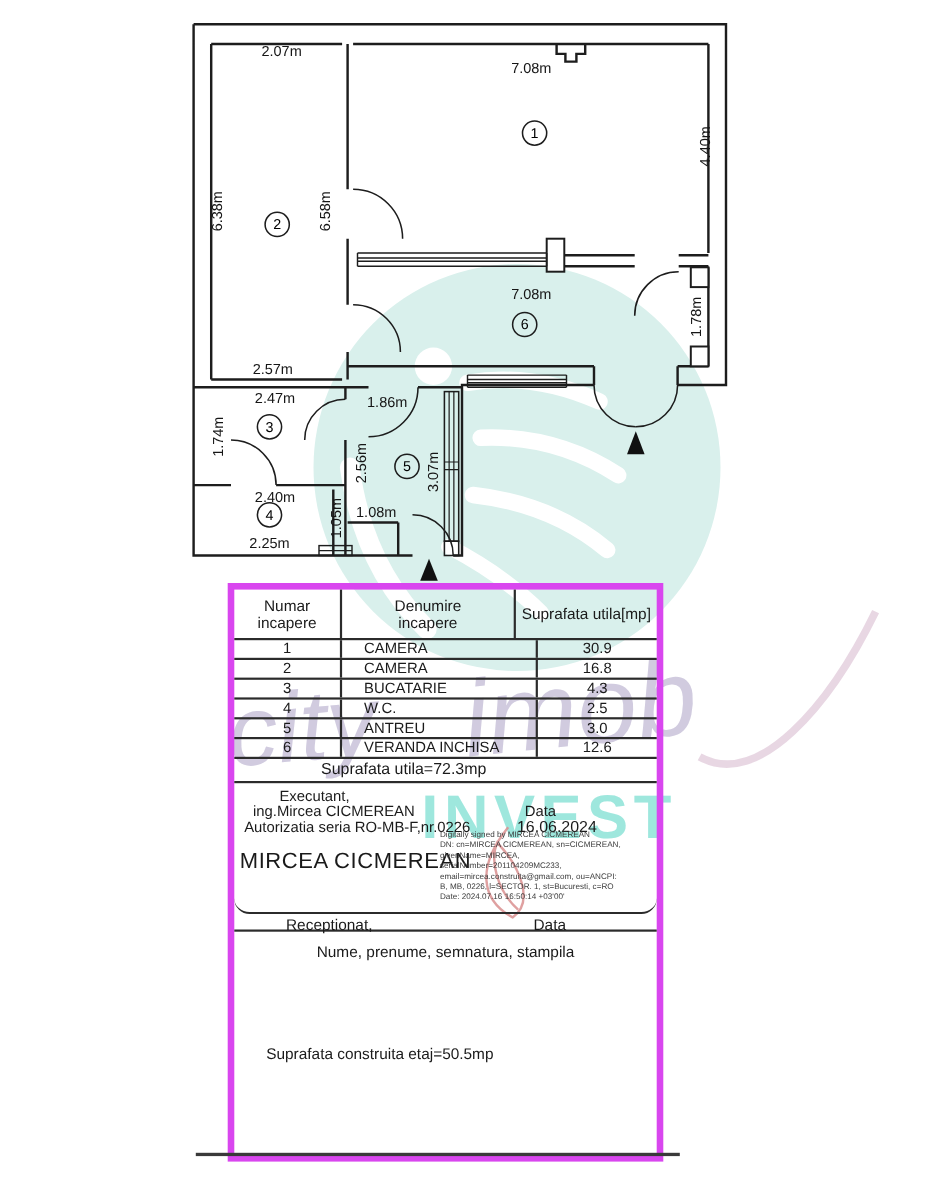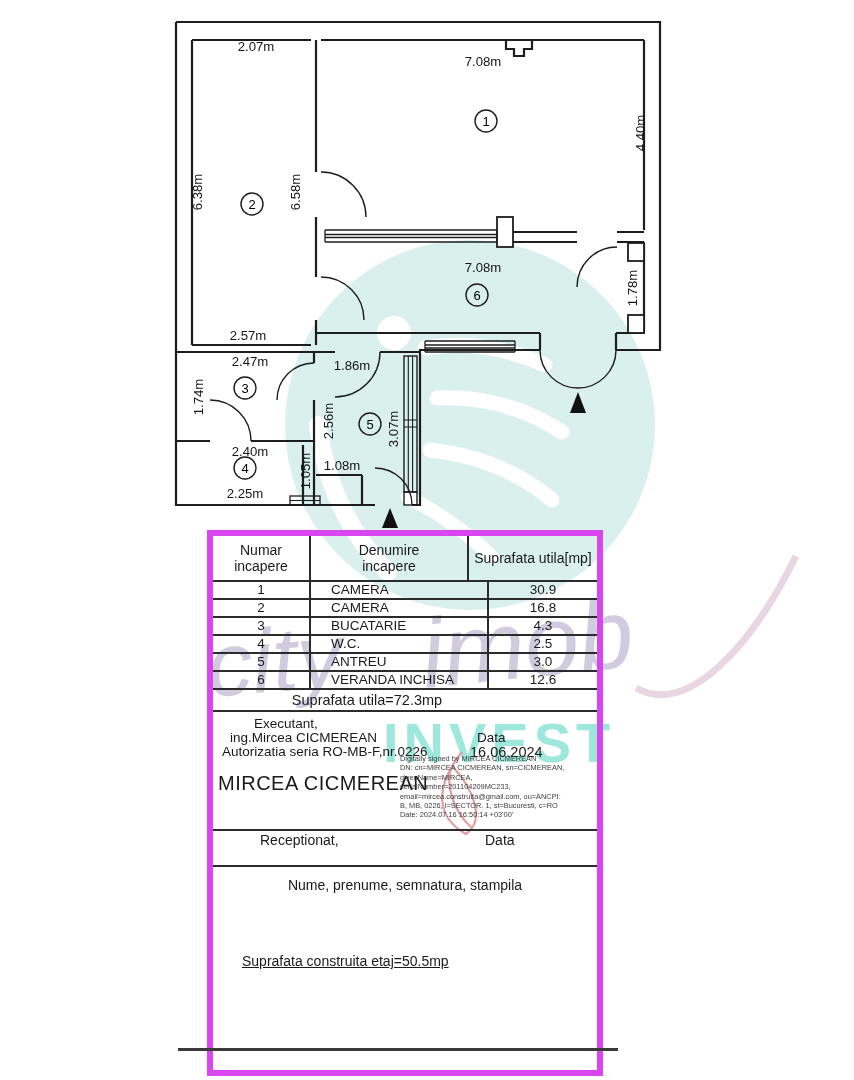--- a/index.html
+++ b/index.html
@@ -15,35 +15,35 @@
   .c1{width:96px;border-right:2px solid #2b2b2b;display:flex;flex-direction:column;
       align-items:center;justify-content:center;text-align:center;}
   .c2{width:156px;border-right:2px solid #2b2b2b;display:flex;flex-direction:column;
       justify-content:center;}
   .c3{flex:1;display:flex;flex-direction:row;align-items:center;justify-content:center;text-align:center;}
   .hrow{height:46px;font-size:14px;}
   .drow{height:18px;}
   .drow .c2{padding-left:20px;}
   .totrow{height:22px;align-items:center;justify-content:center;font-size:14.5px;}
   .totrow span{display:block;width:100%;text-align:center;transform:translateX(-38px);}
-  .exec{height:119px;position:relative;font-size:13.5px;}
+  .exec{height:119px;position:relative;font-size:13.5px;border-radius:14px;}
   .exec .l1{position:absolute;left:41px;top:4px;}
   .exec .l2{position:absolute;left:17px;top:18px;}
   .exec .l3{position:absolute;left:9px;top:32px;}
   .exec .dlab{position:absolute;left:264px;top:18px;}
   .exec .dval{position:absolute;left:257px;top:32px;font-size:14.5px;}
   .exec .bigname{position:absolute;left:5px;top:60px;font-size:20px;letter-spacing:.5px;}
   .exec .sig{position:absolute;left:187px;top:42px;width:170px;font-size:7.4px;
              line-height:9.4px;color:#3c3c3c;}
-  .recrow{height:36px;position:relative;font-size:14px;}
+  .recrow{height:16px;position:relative;font-size:14px;}
   .recrow .rlab{position:absolute;left:47px;top:1px;}
   .recrow .rdat{position:absolute;left:272px;top:1px;}
   .botrow{height:203px;position:relative;font-size:14px;}
   .botrow .note{position:absolute;left:0;width:100%;top:10px;text-align:center;}
-  .botrow .built{position:absolute;left:29px;top:86px;text-decoration:underline;}
+  .botrow .built{position:absolute;left:29px;top:103px;}
   .baseline{position:absolute;left:178px;top:1048px;width:440px;height:3px;background:#3a3a3a;}
 </style>
 </head>
 <body>
 
 <div class="page">
 
   <svg class="layer" width="854" height="1080" viewBox="0 0 854 1080">
     <circle cx="470" cy="425" r="185" fill="#d9f0ec"></circle>
     <g stroke="#ffffff" stroke-linecap="round" fill="none">

